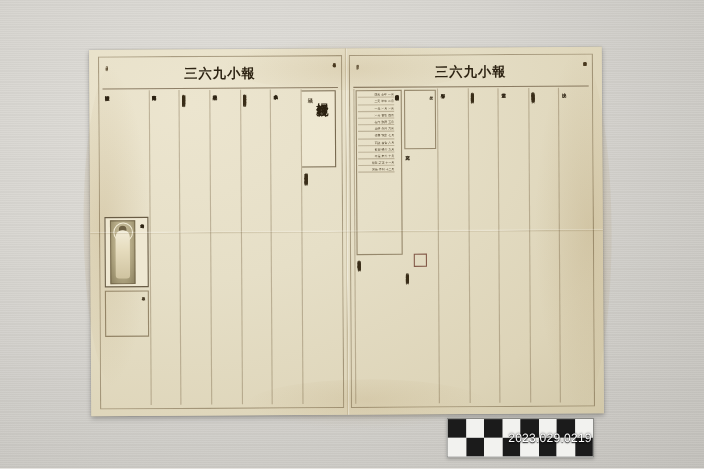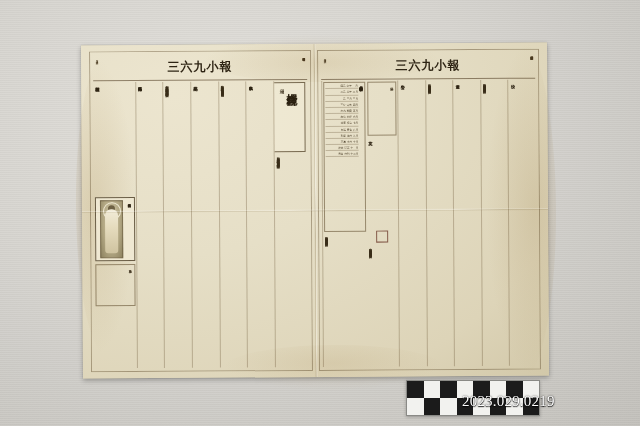--- a/index.html
+++ b/index.html
@@ -357,22 +357,22 @@
   .checker-row { display: flex; flex: 1 1 0; }
   .checker-cell { flex: 1 1 0; }
   .ck-b { background: #1b1b1b; }
   .ck-w { background: #f2f2ef; }
 
   #label {
     position: absolute;
     left: 462px;
     top: 393px;
     z-index: 7;
-    font-family: Liberation Serif, serif;
-    font-size: 15px;
+    font-family: Liberation Sans, sans-serif;
+    font-size: 11px;
     color: #ffffff;
     letter-spacing: 0.2px;
     text-shadow: 0 0 2px rgba(0,0,0,0.9), 0 1px 1px rgba(0,0,0,0.8);
     white-space: nowrap;
   }
 </style>
 </head>
 <body>
 
 <div id="stage">

